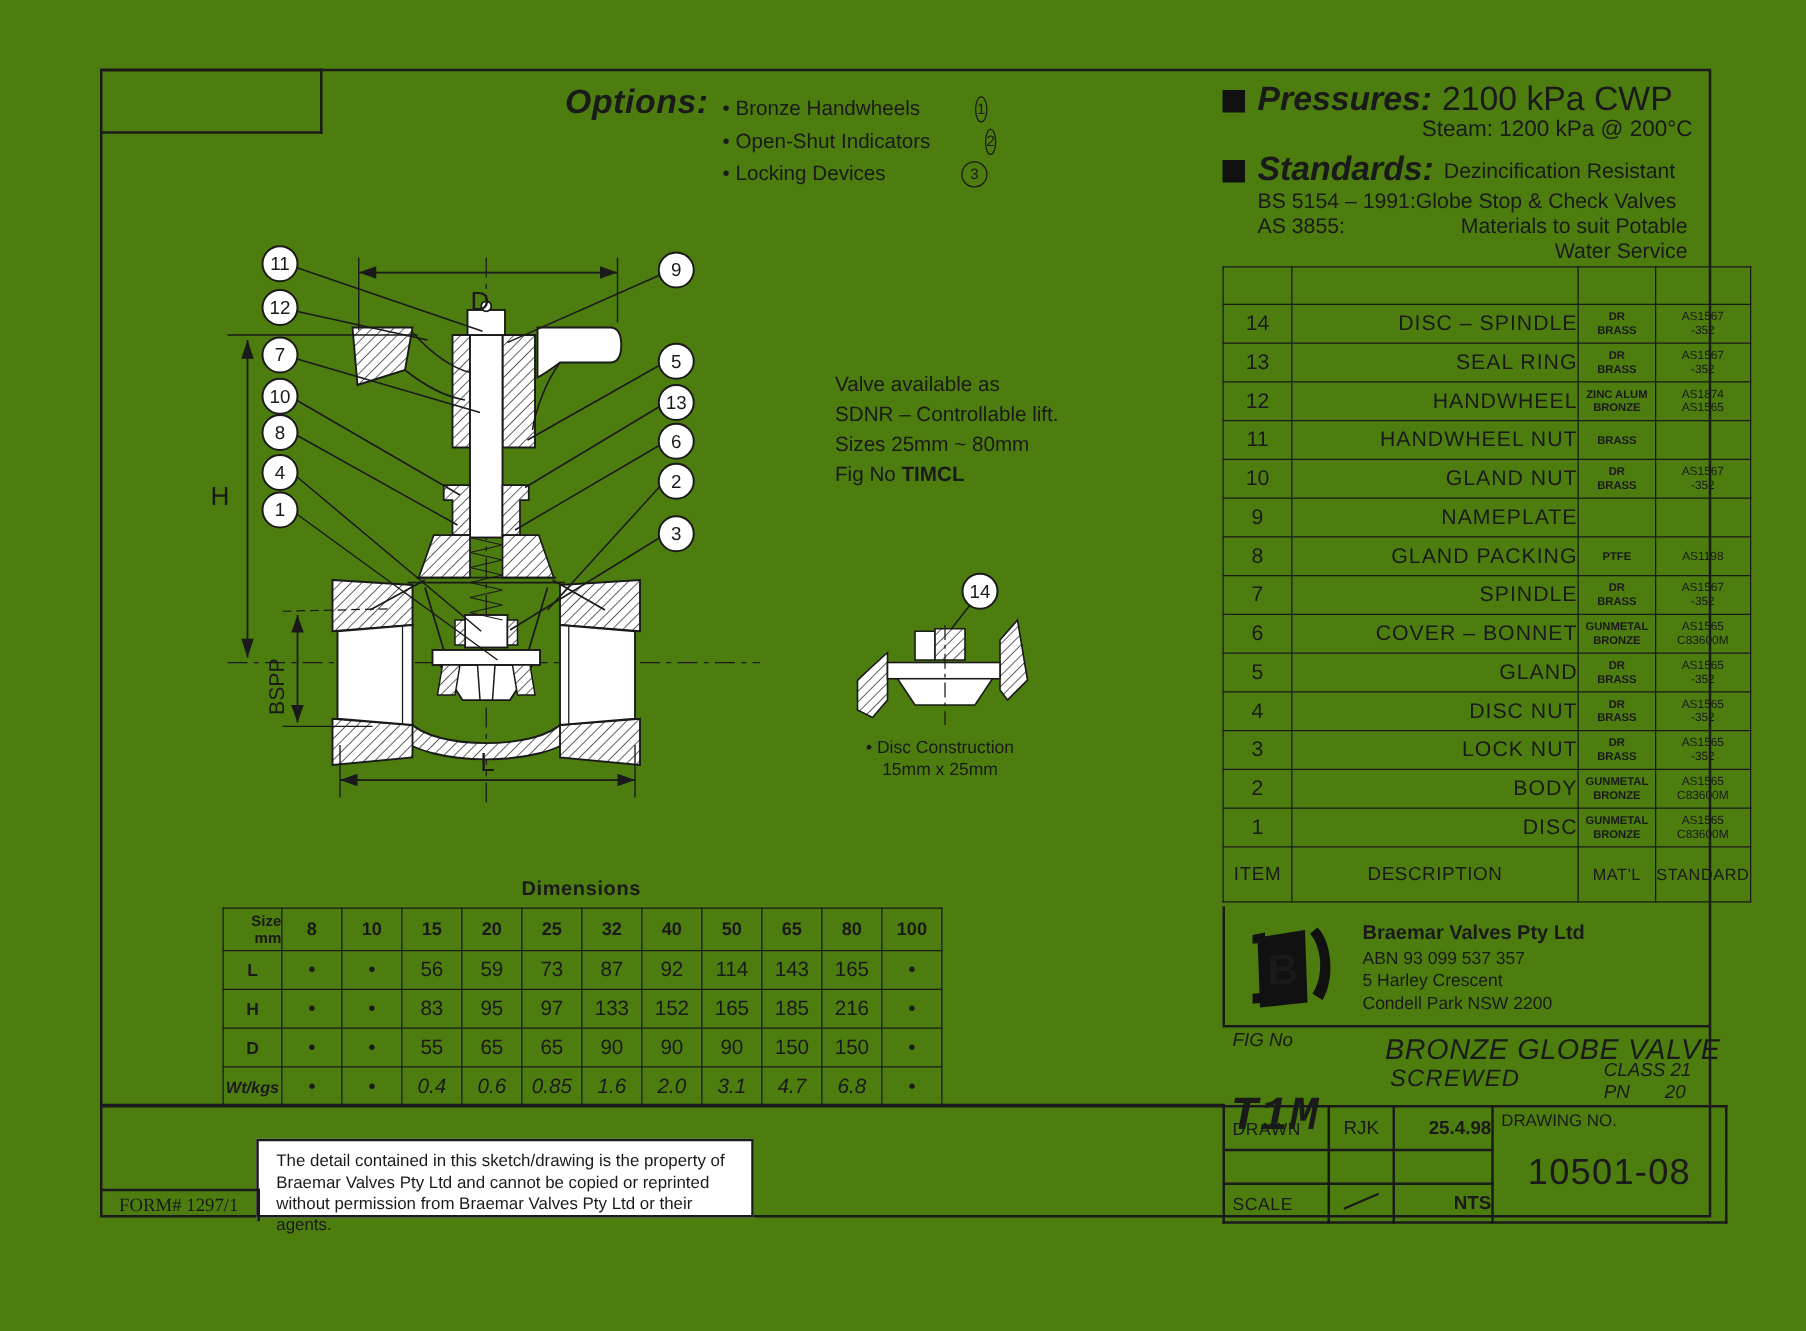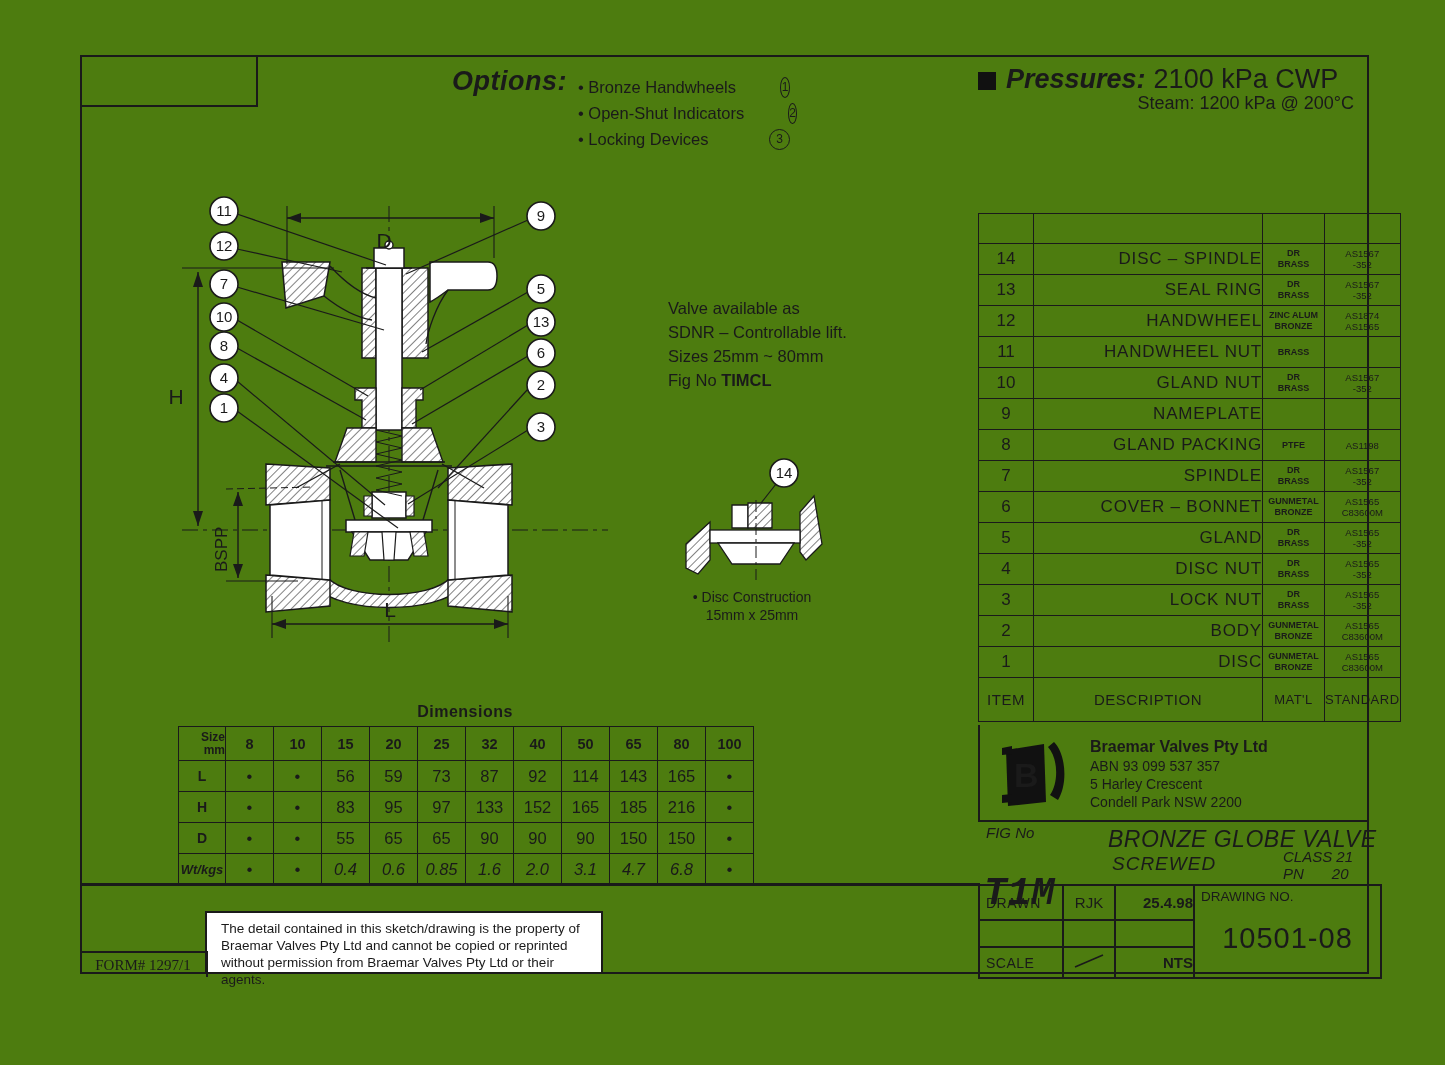--- a/index.html
+++ b/index.html
@@ -118,20 +118,33 @@
 
   <div class="abs" id="pressures">
     <div class="hd-row">
       <span class="blk-square"></span>
       <span class="hd-ital">Pressures:</span>
       <span class="hd-big">2100 kPa CWP</span>
     </div>
     <div id="steam-line">Steam: 1200 kPa @ 200°C</div>
   </div>
 
+  <div class="abs" id="standards">
+    <div class="hd-row">
+      <span class="blk-square"></span>
+      <span class="hd-ital">Standards:</span>
+      <span class="hd-med">Dezincification Resistant</span>
+    </div>
+    <div class="std-line">BS 5154 – 1991:Globe Stop &amp; Check Valves</div>
+    <div class="std-line std-flex">
+      <span>AS 3855:</span>
+      <span>Materials to suit Potable</span>
+    </div>
+    <div class="std-line std-right">Water Service</div>
+  </div>
 
   <svg class="abs" style="left:140px;top:190px;" width="510" height="470" viewBox="140 190 510 470">
     <defs>
       <pattern id="h" width="6" height="6" patternUnits="userSpaceOnUse" patternTransform="rotate(45)">
         <rect width="6" height="6" fill="#fff"></rect>
         <line x1="0" y1="0" x2="0" y2="6" stroke="#1a1a1a" stroke-width="1.1"></line>
       </pattern>
     </defs>
 
     <line x1="389" y1="206" x2="389" y2="644" stroke="#1a1a1a" stroke-width="1" stroke-dasharray="16 5 4 5"></line>

